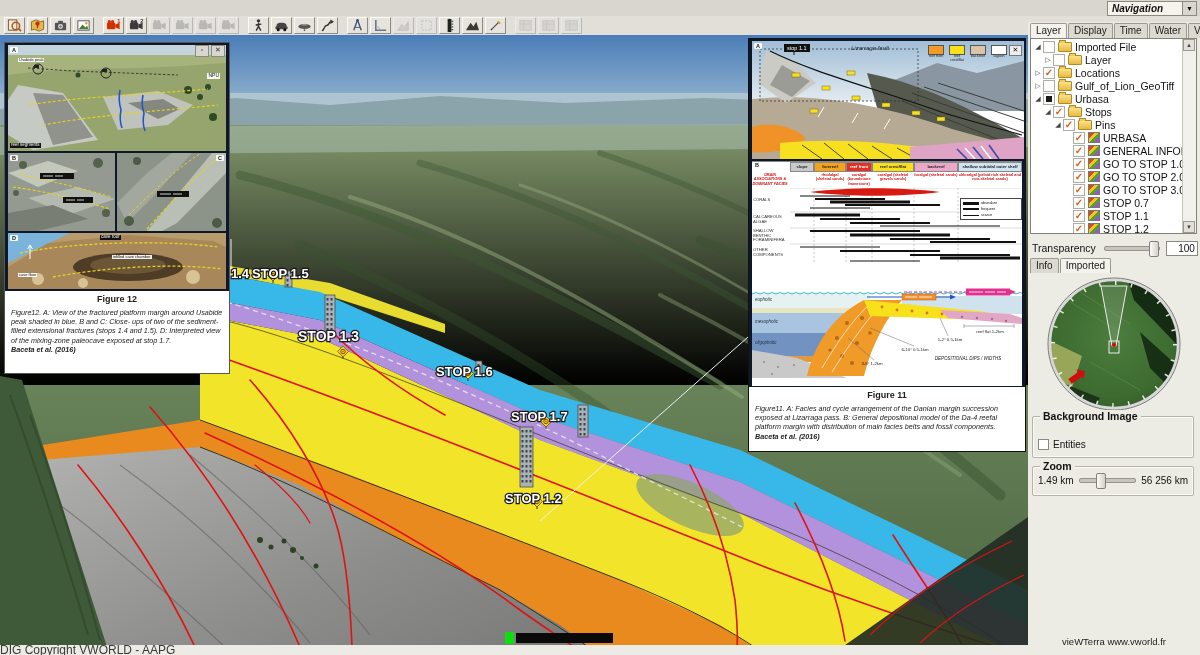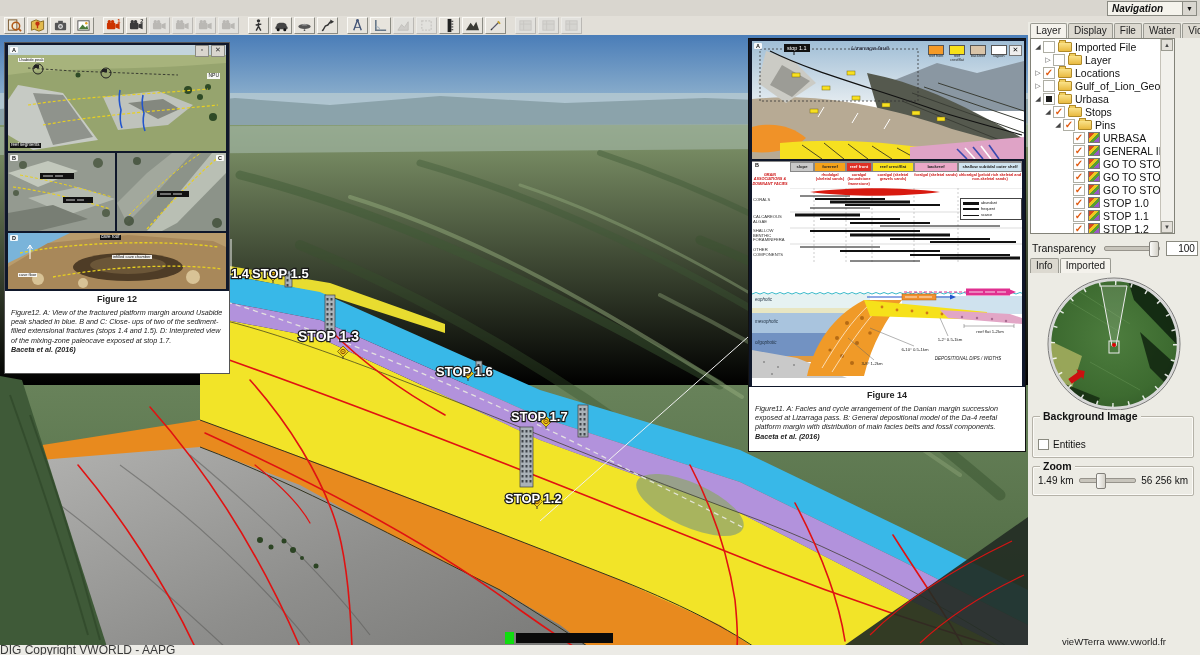--- a/index.html
+++ b/index.html
@@ -49,21 +49,21 @@
   .fc-key .kline{display:inline-block;width:16px;background:#111;}
   
   .mdl-lab{position:absolute;font-size:4.3px;color:#222;line-height:1.1;text-align:center;z-index:3;}
   .mdl-zone{position:absolute;font-size:4.5px;font-style:italic;color:#234;z-index:3;}
   .mdl-title{position:absolute;font-size:4.5px;font-style:italic;color:#222;text-align:center;line-height:1.2;z-index:3;}
   
   .sidebar{position:absolute;left:1028px;top:22px;width:172px;height:633px;background:#ecebe4;}
   .tabs{position:absolute;display:flex;}
   .tab{padding:1px 5px 2px 5px;font-size:10px;border:1px solid #9a9a92;border-bottom:none;background:#dcd9d0;border-radius:2px 2px 0 0;margin-right:1px;color:#222;}
   .tab.active{background:#f4f2ec;position:relative;z-index:2;}
-  .treebox{position:absolute;left:2px;top:16px;width:145px;height:196px;background:#fff;border:1px solid #828278;box-sizing:border-box;overflow:hidden;}
+  .treebox{position:absolute;left:2px;top:16px;width:167px;height:196px;background:#fff;border:1px solid #828278;box-sizing:border-box;overflow:hidden;}
   .trow{display:flex;align-items:center;height:13px;font-size:10.5px;white-space:nowrap;}
   .exp{width:10px;font-size:7px;color:#444;text-align:center;flex:none;}
   .cb{width:10px;height:10px;border:1px solid #aeaea4;background:#fff;margin:0 2px 0 0;display:inline-flex;align-items:center;justify-content:center;font-size:10px;color:#e05a10;font-weight:bold;flex:none;line-height:1;}
   .cb.partial{align-items:center;justify-content:center;}
   .cb.partial::after{content:"";width:6px;height:6px;background:#1a1a1a;display:block;}
   .ticon-folder{width:12px;height:8px;background:linear-gradient(#fae28a,#e9ba40);border:1px solid #b08a28;border-radius:1px;position:relative;margin:0 3px 0 1px;flex:none;}
   .ticon-folder::before{content:"";position:absolute;top:-3px;left:0;width:5px;height:2px;background:#f0cd5e;border:1px solid #b08a28;border-bottom:none;}
   .ticon-pin{width:10px;height:9px;margin:0 3px 0 1px;background:linear-gradient(135deg,#d84a20 0 28%,#f0c820 28% 50%,#58a030 50% 72%,#9858c8 72% 100%);border:1px solid #777;flex:none;}
   .vscroll{position:absolute;right:0;top:0;width:13px;height:100%;background:#f2f1ec;border-left:1px solid #c5c2b8;}
   .sbtn{position:absolute;left:0;width:12px;height:12px;background:#e3e0d9;border:1px solid #9a9a90;box-sizing:border-box;font-size:6px;text-align:center;line-height:10px;color:#444;}
@@ -803,31 +803,31 @@
       <span class="mdl-zone" style="left:3px;top:9px;">euphotic</span>
       <span class="mdl-zone" style="left:3px;top:31px;">mesophotic</span>
       <span class="mdl-zone" style="left:3px;top:52px;">oligophotic</span>
       <span class="mdl-lab" style="left:212px;top:42px;width:52px;">reef flat 1-2km</span>
       <span class="mdl-lab" style="left:178px;top:50px;width:40px;">1-2° 0.5-1km</span>
       <span class="mdl-lab" style="left:142px;top:60px;width:42px;">6-10° 0.5-1km</span>
       <span class="mdl-lab" style="left:100px;top:74px;width:40px;">3-8° 1-2km</span>
       <span class="mdl-title" style="left:176px;top:68px;width:80px;">DEPOSITIONAL DIPS / WIDTHS</span>
     </div>
     <div class="caption" style="left:0;top:348px;width:276px;height:64px;">
-      <div class="ftitle">Figure 14</div>
+      <div class="ftitle">Figure 11</div>
       <span class="body">Figure11. A: Facies and cycle arrangement of the Danian margin succession exposed at Lizarraga pass. B: General depositional model of the Da-4 reefal platform margin with distribution of main facies belts and fossil components.</span>
       <div class="credit">Baceta et al. (2016)</div>
     </div>
   </div>
 
   <div class="sidebar">
     <div class="tabs" style="left:2px;top:1px;">
         <div class="tab active">Layer</div>
         <div class="tab">Display</div>
-        <div class="tab">File</div>
+        <div class="tab">Time</div>
         <div class="tab">Water</div>
         <div class="tab">Video</div>
       </div>
     <div class="treebox">
       <div id="treerows" style="position:absolute;left:1px;top:1px;width:150px;">
           <div class="trow">
             <span style="width: 1px; flex: 0 0 auto;"></span>
             <span class="exp">◢</span>
             <span class="cb"></span>
             <span class="ticon-folder"></span>
@@ -908,21 +908,21 @@
             <span class="exp"></span>
             <span class="cb">✓</span>
             <span class="ticon-pin"></span>
             <span>GO TO STOP 3.0</span>
           </div>
           <div class="trow">
             <span style="width: 31px; flex: 0 0 auto;"></span>
             <span class="exp"></span>
             <span class="cb">✓</span>
             <span class="ticon-pin"></span>
-            <span>STOP 1.0</span>
+            <span>STOP 0.7</span>
           </div>
           <div class="trow">
             <span style="width: 31px; flex: 0 0 auto;"></span>
             <span class="exp"></span>
             <span class="cb">✓</span>
             <span class="ticon-pin"></span>
             <span>STOP 1.1</span>
           </div>
           <div class="trow">
             <span style="width: 31px; flex: 0 0 auto;"></span>

